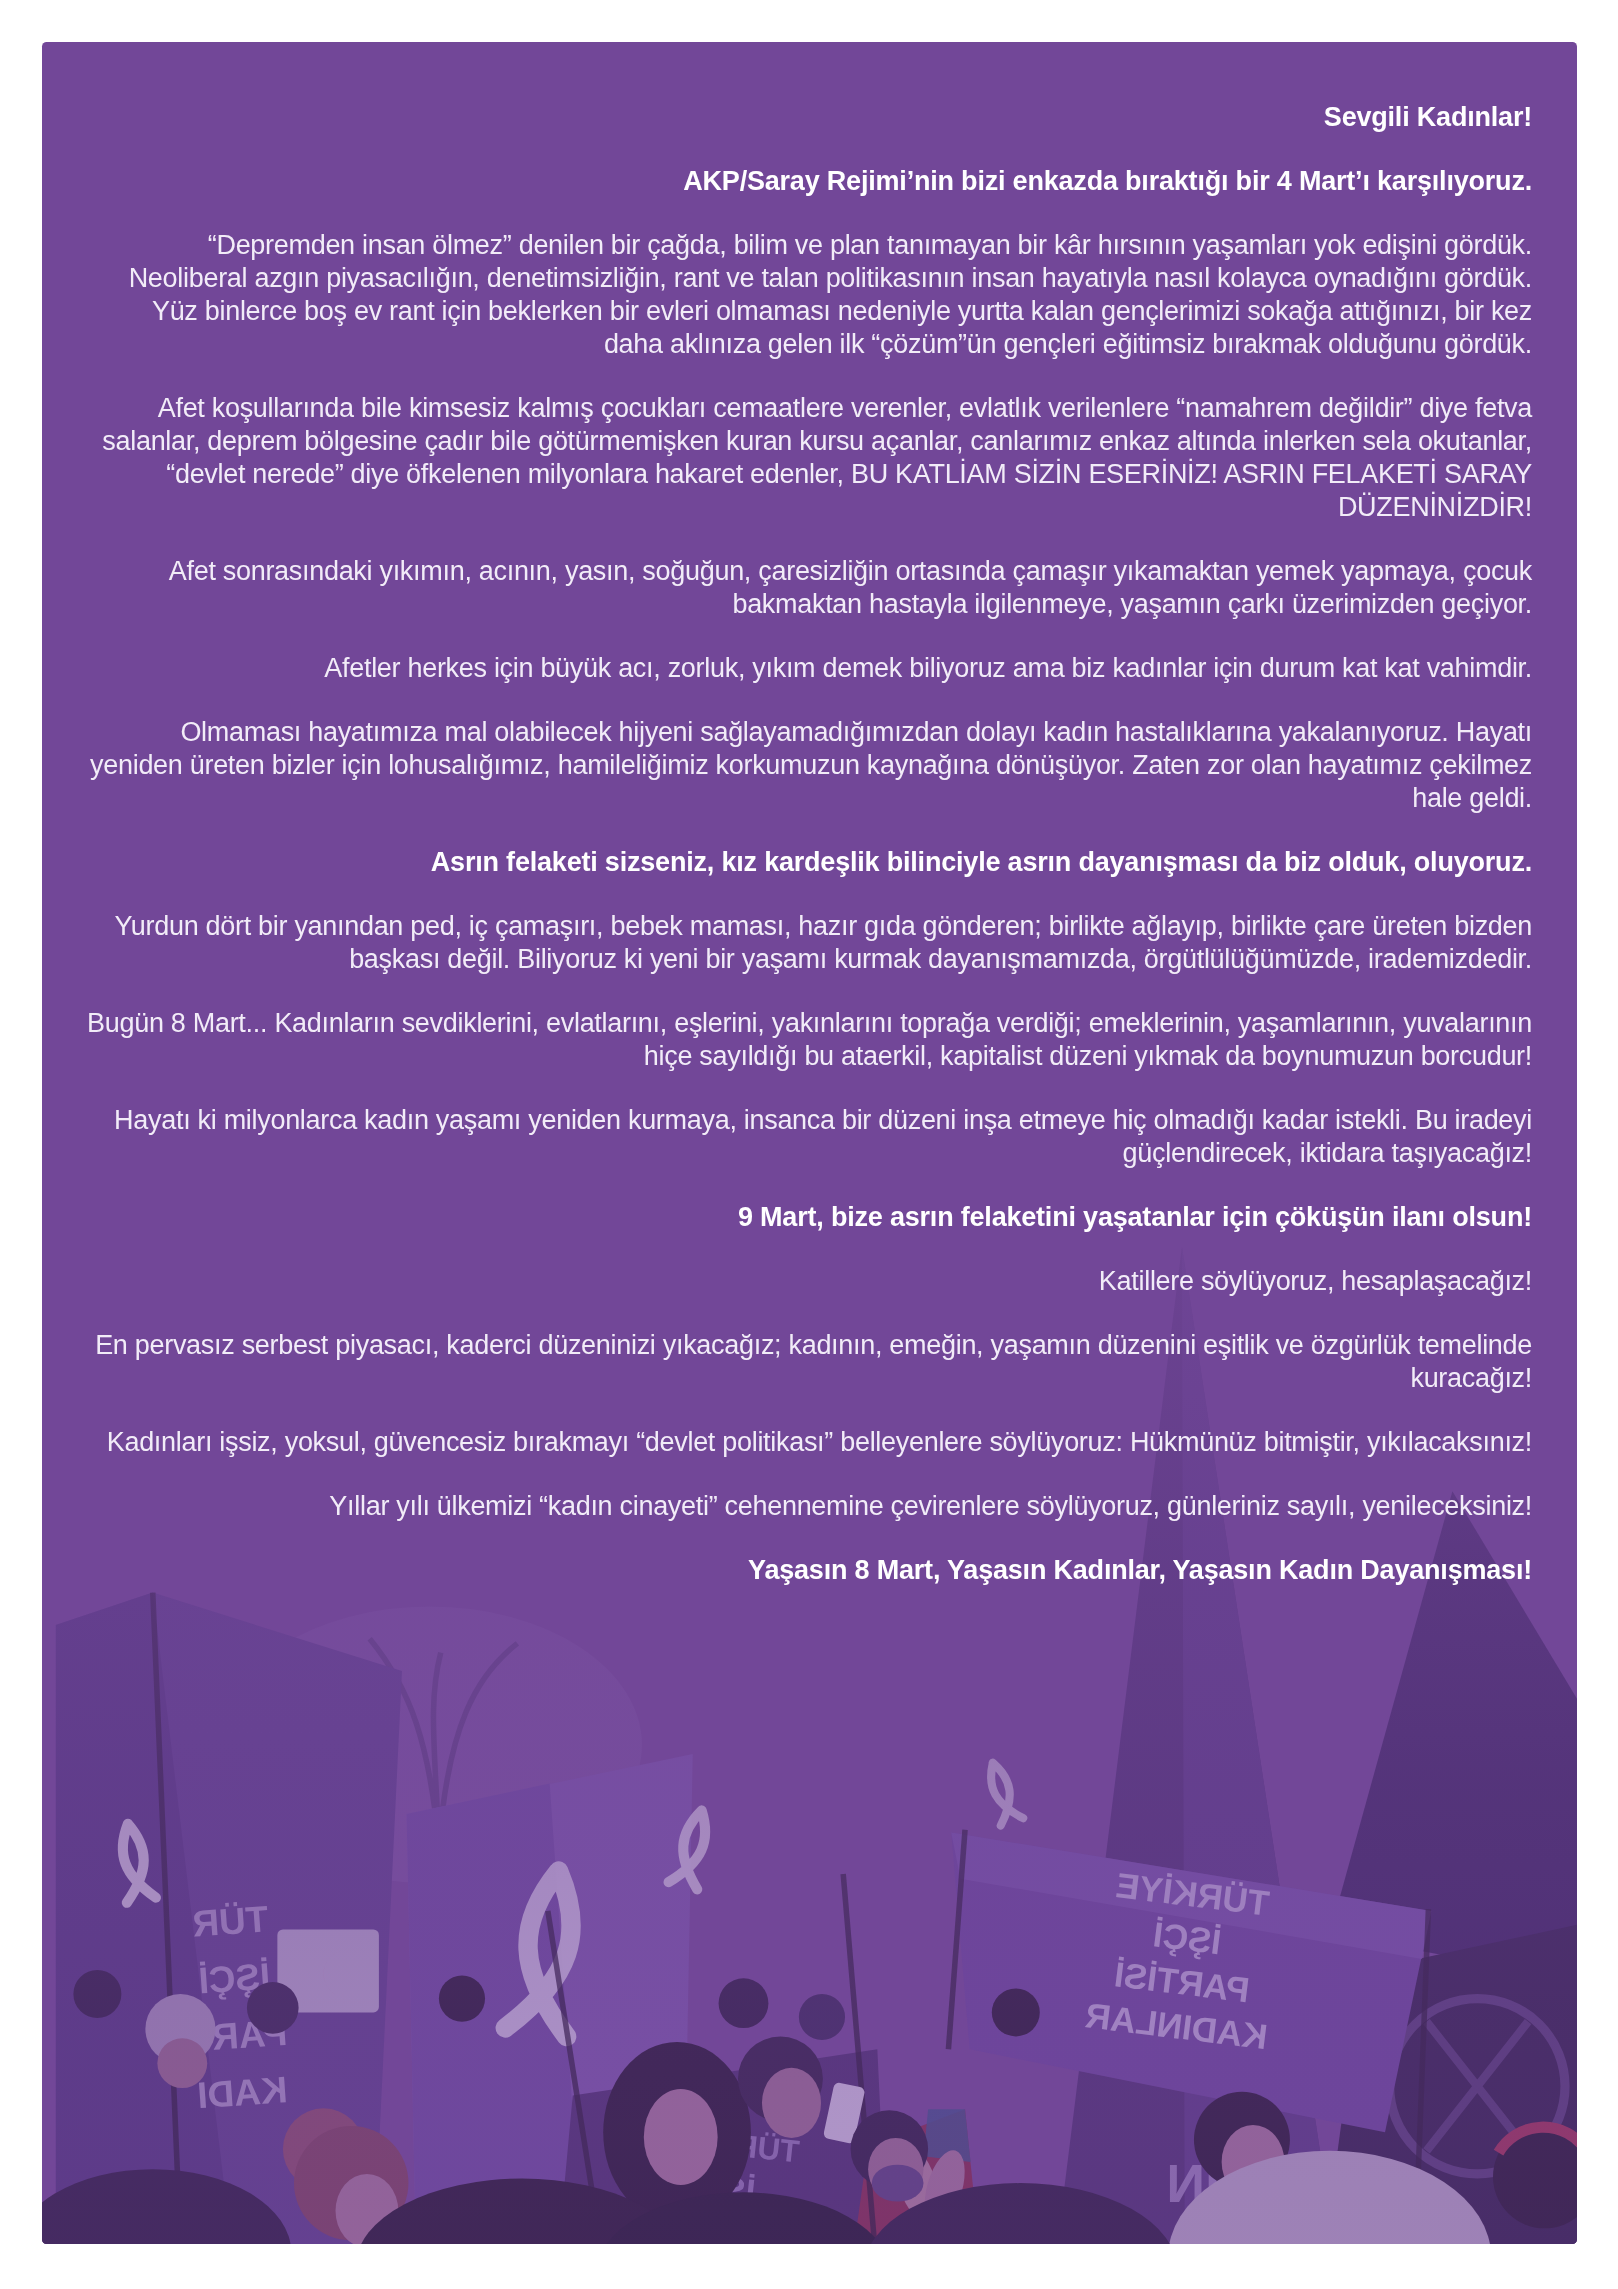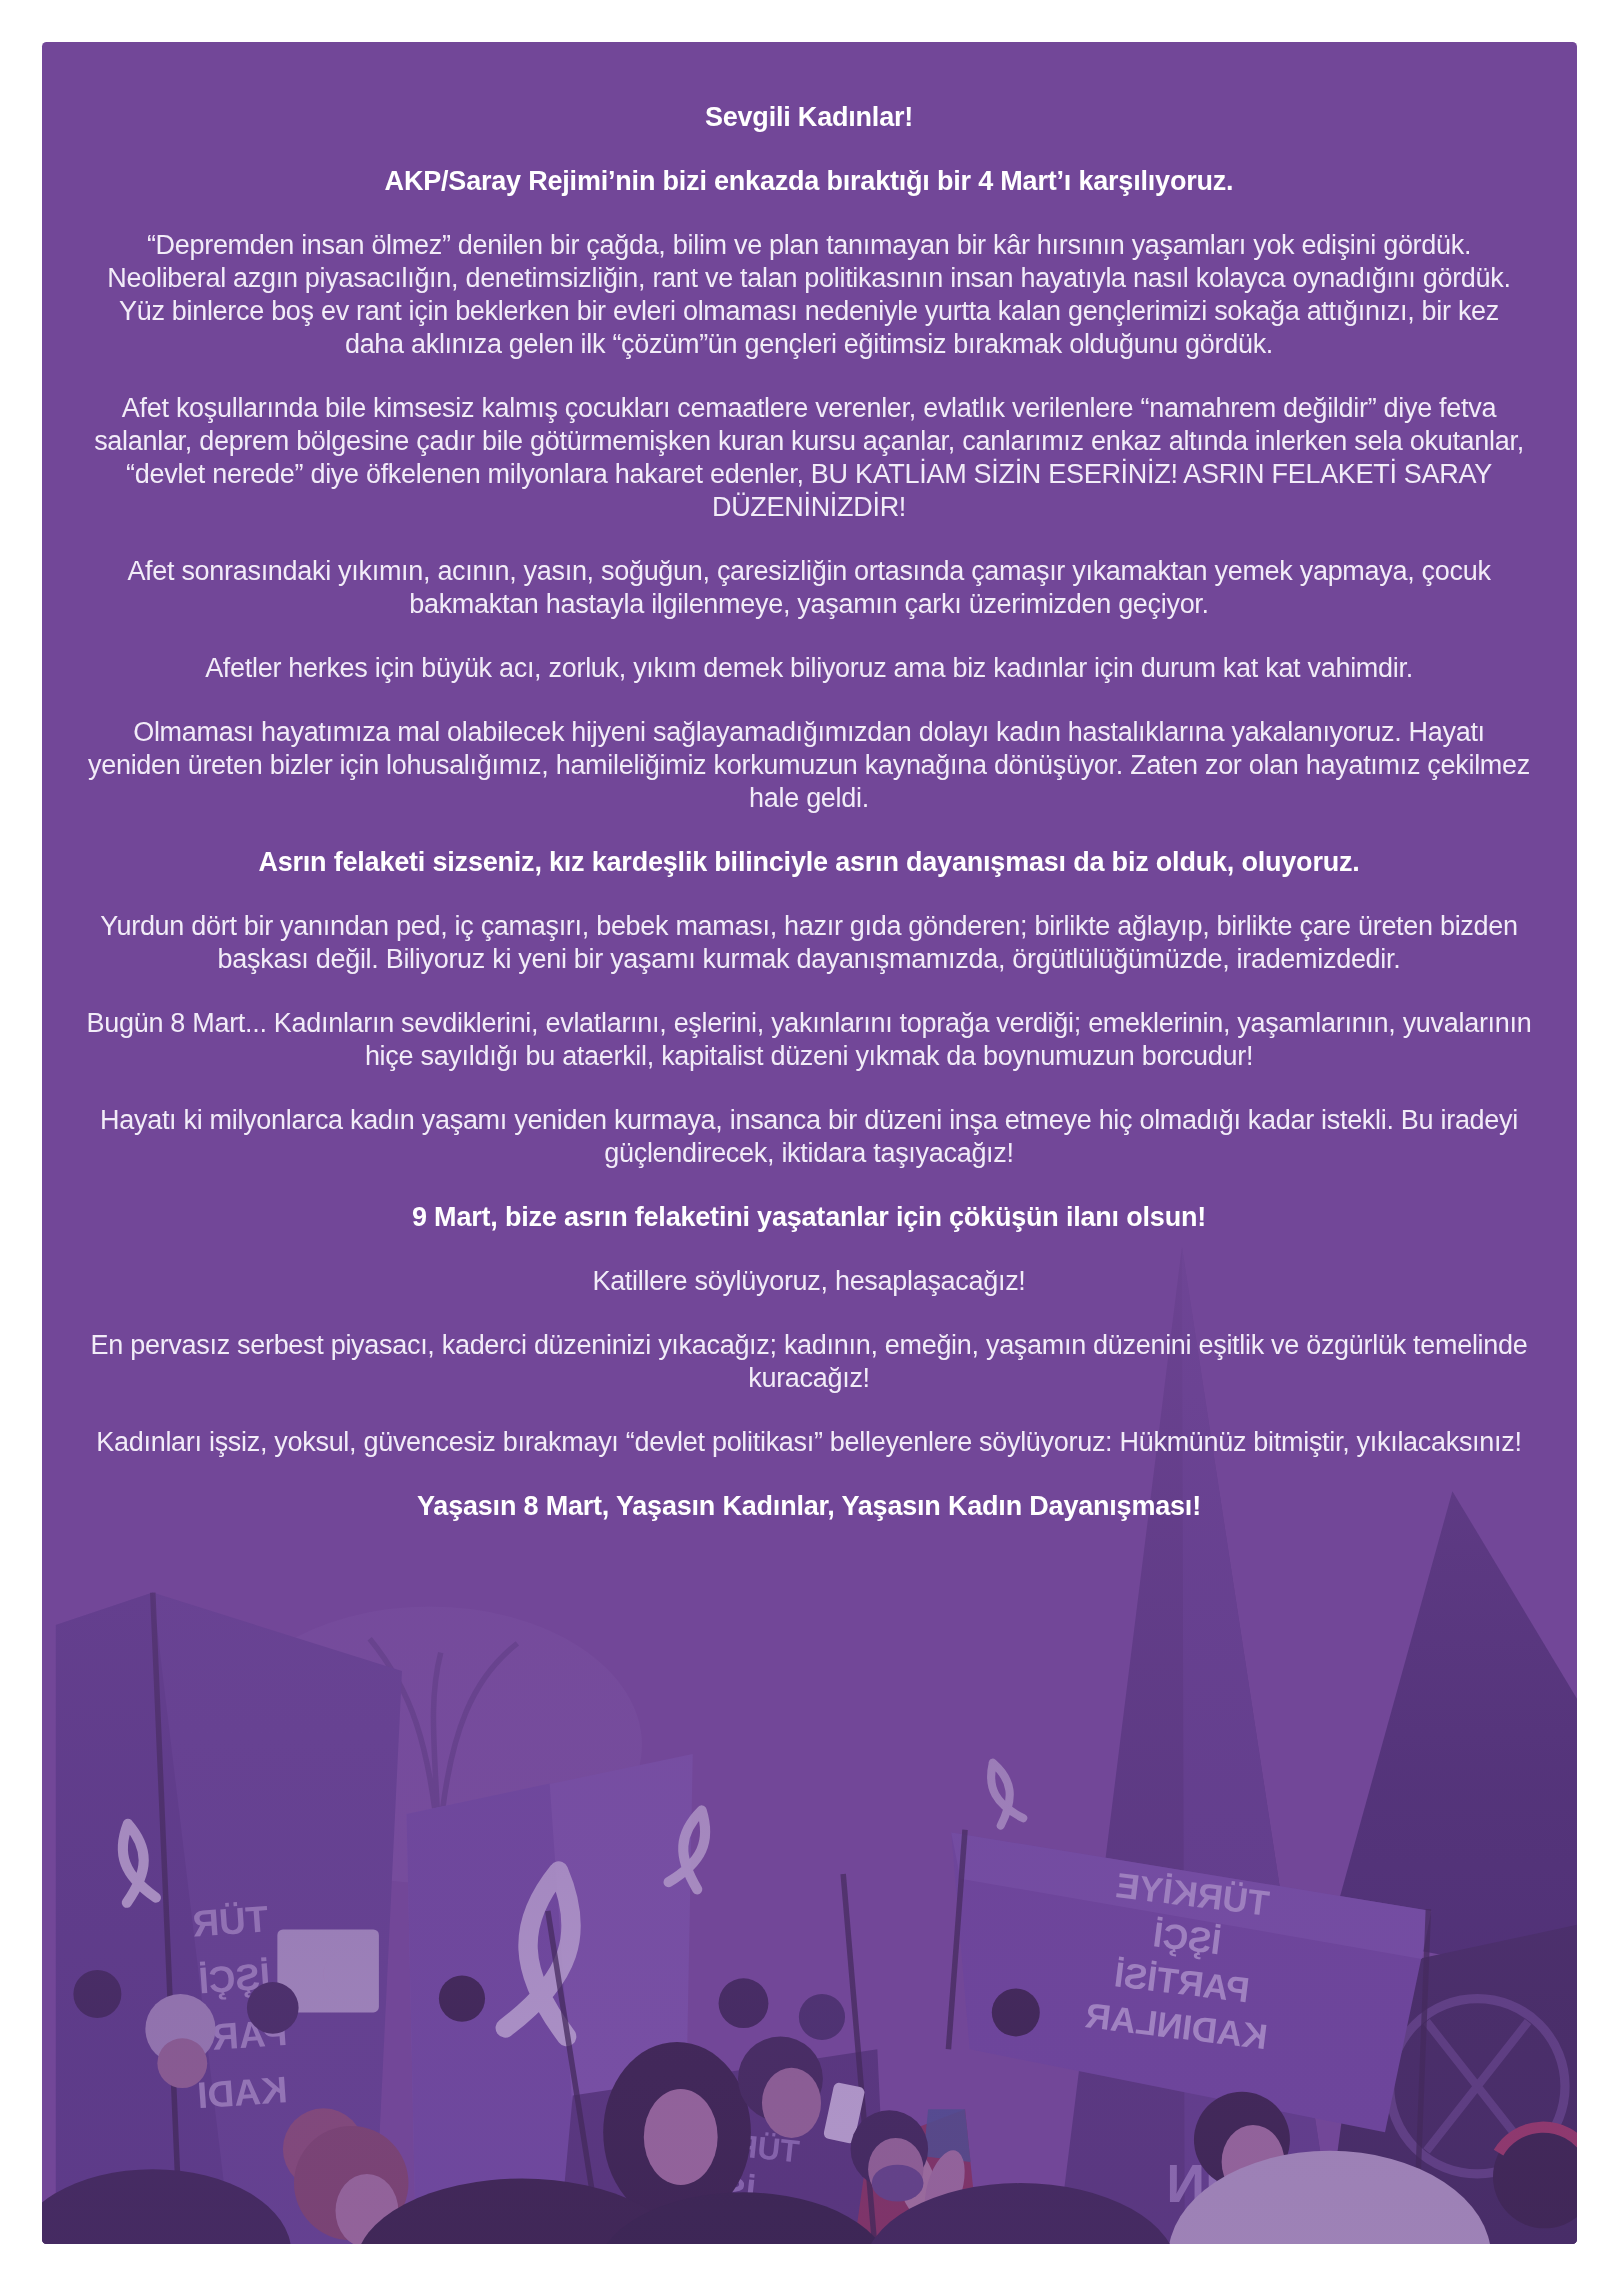--- a/index.html
+++ b/index.html
@@ -31,21 +31,21 @@
       rgba(114,71,152,0.40) 84%,
       rgba(114,71,152,0.37) 100%);
   }
   .text-col{
     position:absolute;left:44px;top:59px;width:1446px;
     text-align:center;
     color:#f2ecf8;
     font-size:27px;line-height:33px;
     letter-spacing:-0.3px;
   }
-  .para{margin:0 0 31px;white-space:pre-wrap;}
+  .para{margin:0 0 31px;white-space:pre-wrap;text-align:right;}
   .para.bold{
     font-weight:700;color:#ffffff;
     font-size:27px;letter-spacing:-0.2px;
   }
   .flag-label{
     font-family:"Liberation Sans",sans-serif;
     font-weight:700;
   }
 </style>
 </head>
@@ -207,18 +207,19 @@
         <p class="para">Afetler herkes için büyük acı, zorluk, yıkım demek biliyoruz ama biz kadınlar için durum kat kat vahimdir.</p>
         <p class="para">Olmaması hayatımıza mal olabilecek hijyeni sağlayamadığımızdan dolayı kadın hastalıklarına yakalanıyoruz. Hayatı yeniden üreten bizler için lohusalığımız, hamileliğimiz korkumuzun kaynağına dönüşüyor. Zaten zor olan hayatımız çekilmez hale geldi.</p>
         <p class="para bold">Asrın felaketi sizseniz, kız kardeşlik bilinciyle asrın dayanışması da biz olduk, oluyoruz.</p>
         <p class="para">Yurdun dört bir yanından ped, iç çamaşırı, bebek maması, hazır gıda gönderen; birlikte ağlayıp, birlikte çare üreten bizden başkası değil. Biliyoruz ki yeni bir yaşamı kurmak dayanışmamızda, örgütlülüğümüzde, irademizdedir.</p>
         <p class="para">Bugün 8 Mart... Kadınların sevdiklerini, evlatlarını, eşlerini, yakınlarını toprağa verdiği; emeklerinin, yaşamlarının, yuvalarının hiçe sayıldığı bu ataerkil, kapitalist düzeni yıkmak da boynumuzun borcudur!</p>
         <p class="para">Hayatı ki milyonlarca kadın yaşamı yeniden kurmaya, insanca bir düzeni inşa etmeye hiç olmadığı kadar istekli. Bu iradeyi güçlendirecek, iktidara taşıyacağız!</p>
         <p class="para bold">9 Mart, bize asrın felaketini yaşatanlar için çöküşün ilanı olsun!</p>
         <p class="para">Katillere söylüyoruz, hesaplaşacağız!</p>
         <p class="para">En pervasız serbest piyasacı, kaderci düzeninizi yıkacağız; kadının, emeğin, yaşamın düzenini eşitlik ve özgürlük temelinde kuracağız!</p>
         <p class="para">Kadınları işsiz, yoksul, güvencesiz bırakmayı “devlet politikası” belleyenlere söylüyoruz: Hükmünüz bitmiştir, yıkılacaksınız!</p>
+        <p class="para">Yıllar yılı ülkemizi “kadın cinayeti” cehennemine çevirenlere söylüyoruz, günleriniz sayılı, yenileceksiniz!</p>
         <p class="para bold">Yaşasın 8 Mart, Yaşasın Kadınlar, Yaşasın Kadın Dayanışması!</p>
       </div>
 
   </div>
 </div>
 
 
 </body></html>

